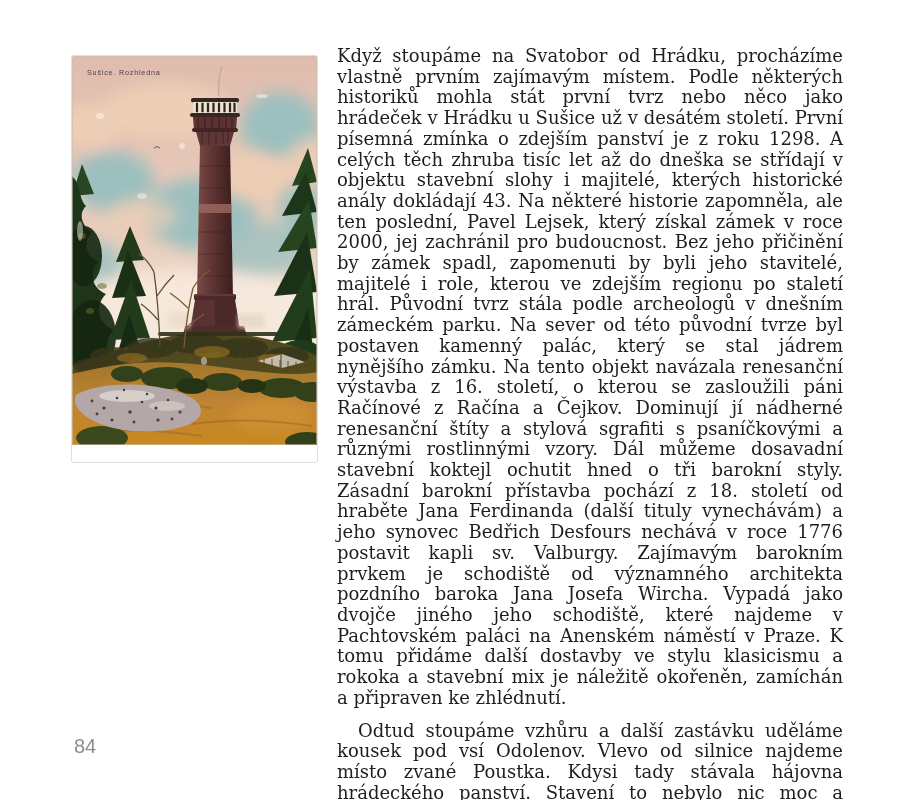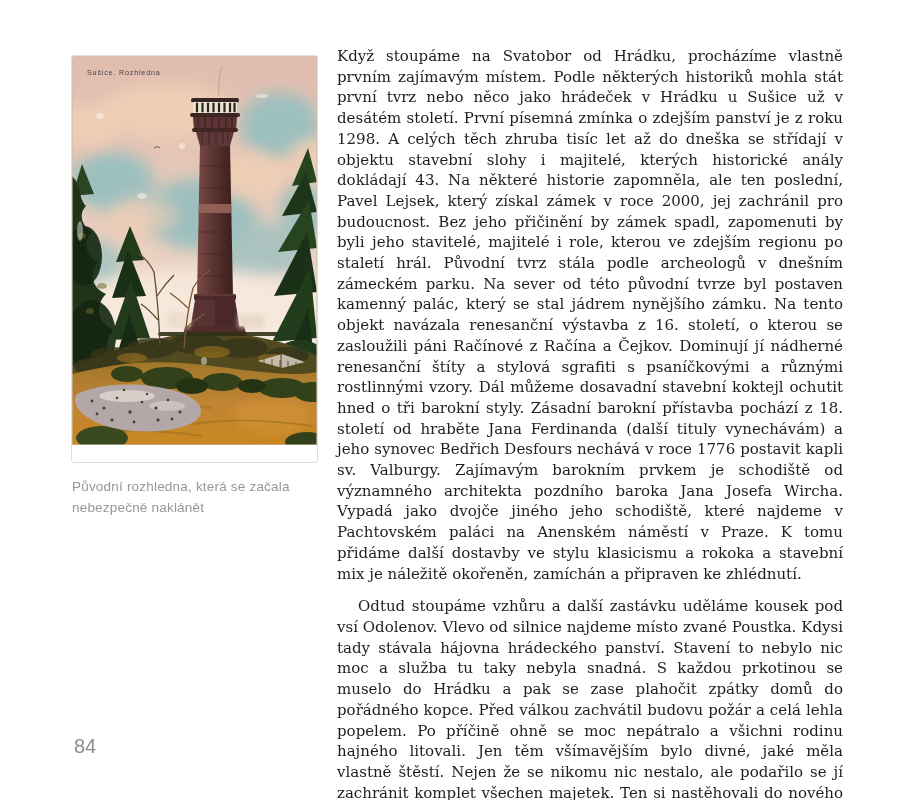--- a/index.html
+++ b/index.html
@@ -15,21 +15,21 @@
   }
   .postcard-img svg{display:block;}
   figcaption{
     margin-top:15px;width:242px;
     font-family:"Liberation Sans", sans-serif;
     font-size:13.5px;line-height:1.55;letter-spacing:.2px;
     color:#979797;
   }
   .text-col{position:absolute;left:337px;top:46px;width:506px;color:#1e1e1e;}
   .text-col p{
-    margin:0;font-size:15px;line-height:20.7px;text-align:justify;
+    margin:0;font-size:18px;line-height:20.7px;text-align:justify;
     hyphens:auto;-webkit-hyphens:auto;
   }
   .text-col p.indent{text-indent:21px;margin-top:12px;}
   .page-number{
     position:absolute;left:74px;top:735px;
     font-family:"Liberation Sans", sans-serif;
     font-size:20px;color:#8c8c8c;
   }
 </style>
 </head>
@@ -226,21 +226,20 @@
           <ellipse cx="28" cy="60" rx="4" ry="3"></ellipse>
           <ellipse cx="132" cy="305" rx="3" ry="4"></ellipse>
           <ellipse cx="190" cy="40" rx="6" ry="2"></ellipse>
         </g>
 
         <text x="15" y="19" font-family="Liberation Sans, sans-serif" font-size="7.2" letter-spacing="0.8" fill="#454352">Sušice.  Rozhledna</text>
 
         <rect x="0.5" y="0.5" width="244" height="388" fill="none" stroke="#c9bfae" stroke-width="1" opacity=".6"></rect>
       </svg>
     </div>
-    <figcaption>Původní rozhledna, která se začala nebezpečně naklánět</figcaption>
   </figure>
 
   <main class="text-col">
     <p class="para">Když stoupáme na Svatobor od Hrádku, procházíme vlastně prvním zajímavým místem. Podle některých historiků mohla stát první tvrz nebo něco jako hrádeček v Hrádku u Sušice už v desátém století. První písemná zmínka o zdejším panství je z roku 1298. A celých těch zhruba tisíc let až do dneška se střídají v objektu stavební slohy i majitelé, kterých historické anály dokládají 43. Na některé historie zapomněla, ale ten poslední, Pavel Lejsek, který získal zámek v roce 2000, jej zachránil pro budoucnost. Bez jeho přičinění by zámek spadl, zapomenuti by byli jeho stavitelé, majitelé i role, kterou ve zdejším regionu po staletí hrál. Původní tvrz stála podle archeologů v dnešním zámeckém parku. Na sever od této původní tvrze byl postaven kamenný palác, který se stal jádrem nynějšího zámku. Na tento objekt navázala renesanční výstavba z 16. století, o kterou se zasloužili páni Račínové z Račína a Čejkov. Dominují jí nádherné renesanční štíty a stylová sgrafiti s psaníčkovými a různými rostlinnými vzory. Dál můžeme dosavadní stavební koktejl ochutit hned o tři barokní styly. Zásadní barokní přístavba pochází z 18. století od hraběte Jana Ferdinanda (další tituly vynechávám) a jeho synovec Bedřich Desfours nechává v roce 1776 postavit kapli sv. Valburgy. Zajímavým barokním prvkem je schodiště od významného architekta pozdního baroka Jana Josefa Wircha. Vypadá jako dvojče jiného jeho schodiště, které najdeme v Pachtovském paláci na Anenském náměstí v Praze. K tomu přidáme další dostavby ve stylu klasicismu a rokoka a stavební mix je náležitě okořeněn, zamíchán a připraven ke zhlédnutí.</p>
     <p class="para indent">Odtud stoupáme vzhůru a další zastávku uděláme kousek pod vsí Odolenov. Vlevo od silnice najdeme místo zvané Poustka. Kdysi tady stávala hájovna hrádeckého panství. Stavení to nebylo nic moc a služba tu taky nebyla snadná. S každou prkotinou se muselo do Hrádku a pak se zase plahočit zpátky domů do pořádného kopce. Před válkou zachvátil budovu požár a celá lehla popelem. Po příčině ohně se moc nepátralo a všichni rodinu hajného litovali. Jen těm všímavějším bylo divné, jaké měla vlastně štěstí. Nejen že se nikomu nic nestalo, ale podařilo se jí zachránit komplet všechen majetek. Ten si nastěhovali do nového bydlení, které jako by je očekávalo v samotném Hrádku, kde spokojeně žili dál.</p>
   </main>
 
   <div class="page-number">84</div>
 
 </div>

